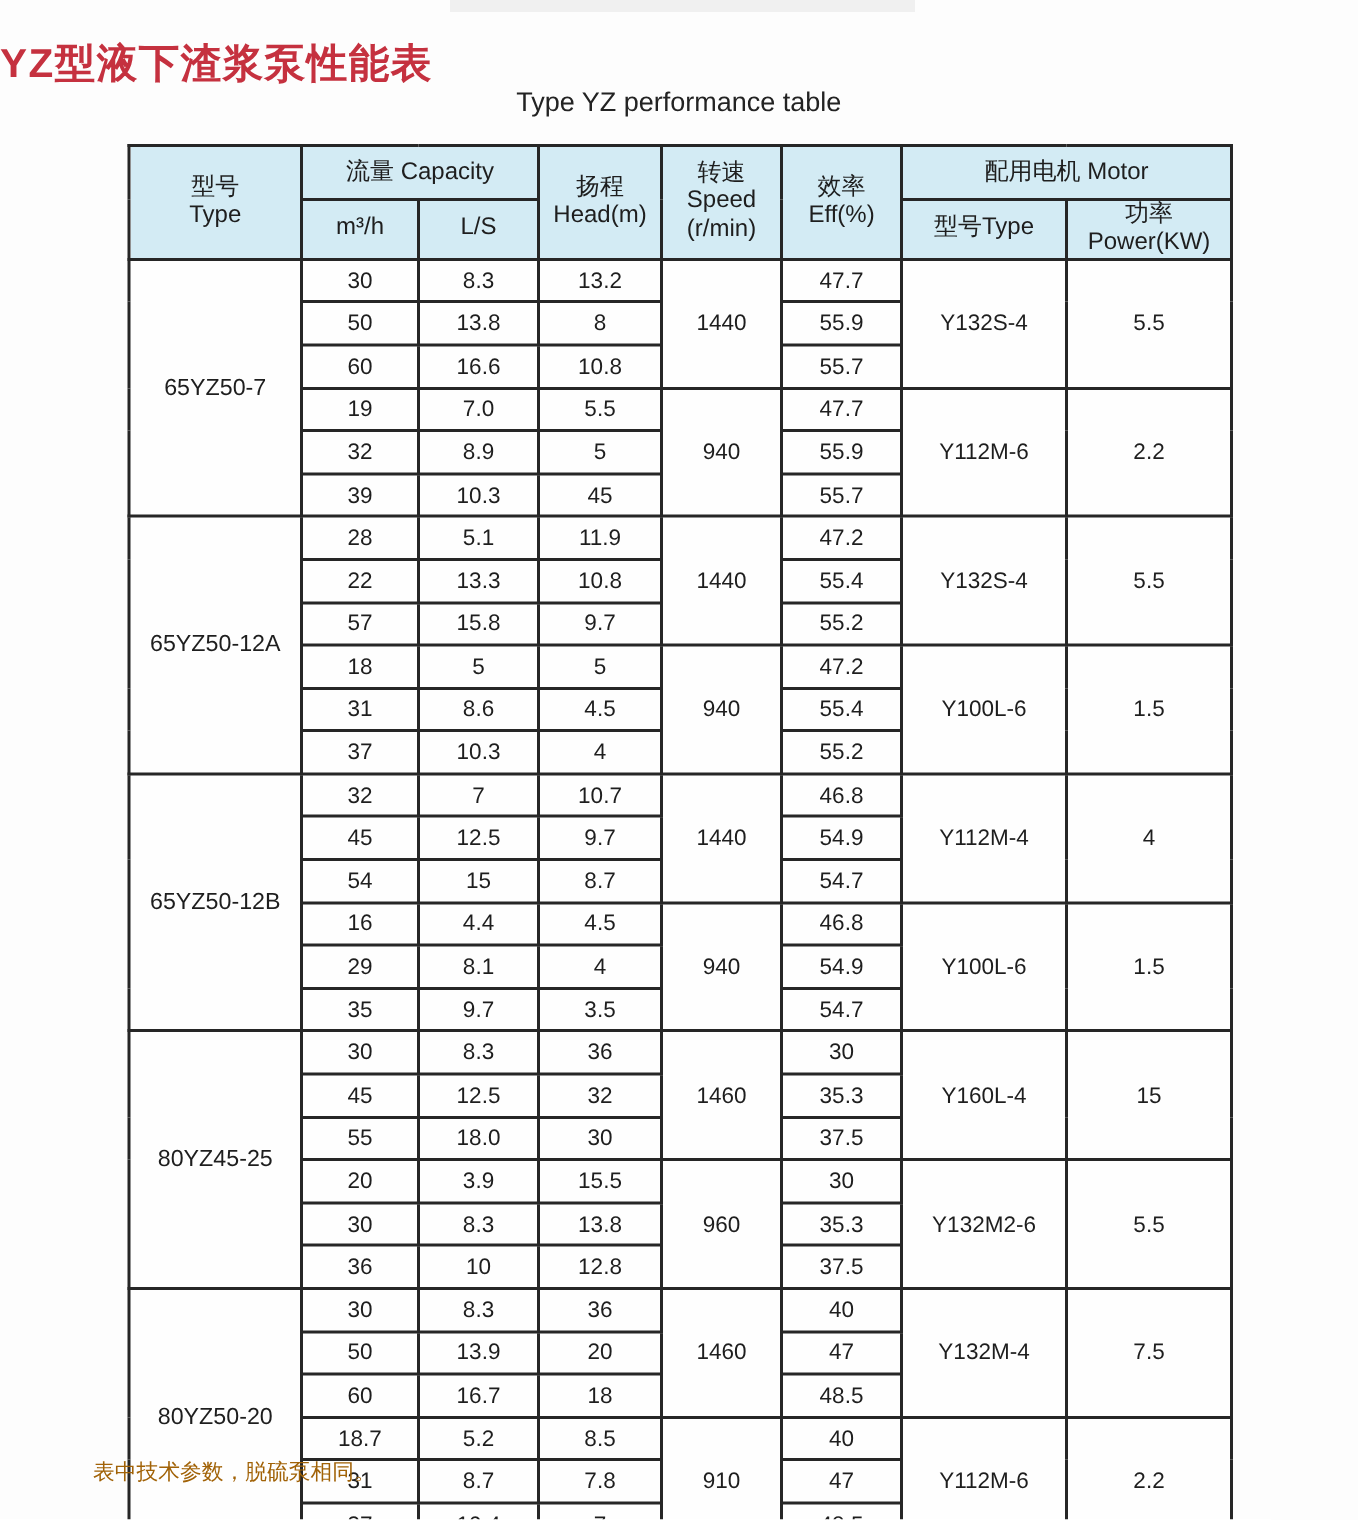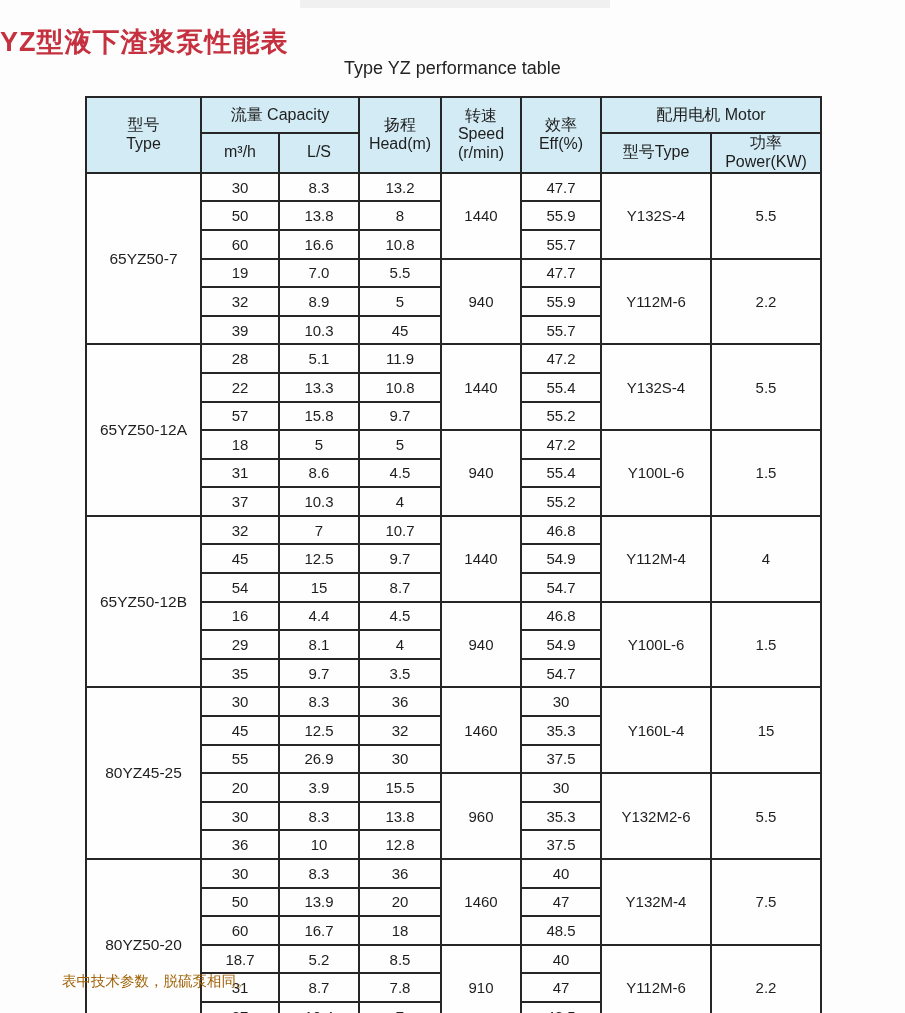--- a/index.html
+++ b/index.html
@@ -274,21 +274,21 @@
           <td rowspan="3">15</td>
         </tr>
         <tr>
           <td>45</td>
           <td>12.5</td>
           <td>32</td>
           <td>35.3</td>
         </tr>
         <tr>
           <td>55</td>
-          <td>26.9</td>
+          <td>18.0</td>
           <td>30</td>
           <td>37.5</td>
         </tr>
         <tr>
           <td>20</td>
           <td>3.9</td>
           <td>15.5</td>
           <td rowspan="3">960</td>
           <td>30</td>
           <td rowspan="3">Y132M2-6</td>

